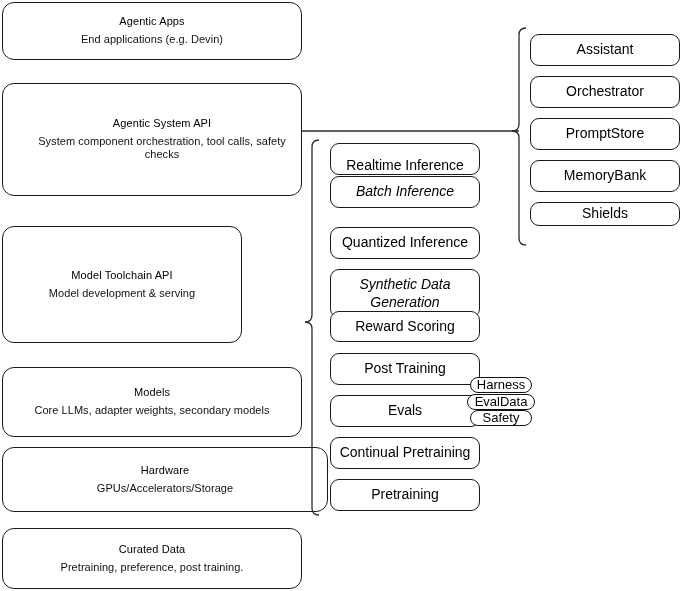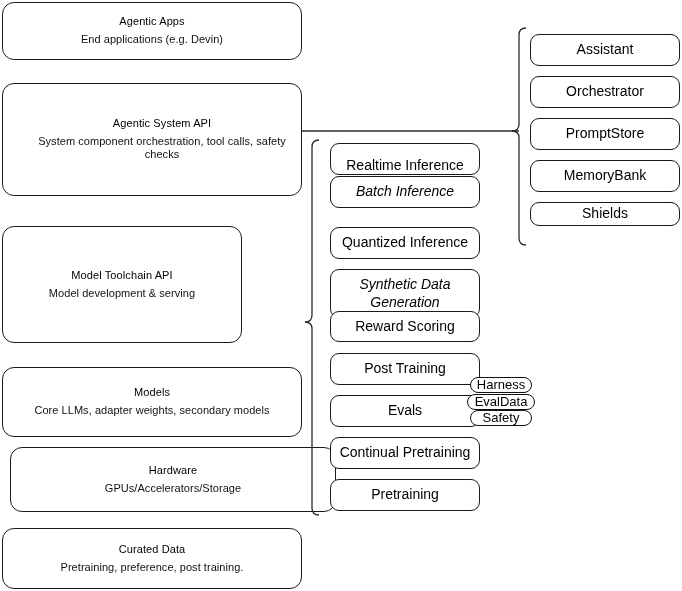--- a/index.html
+++ b/index.html
@@ -82,21 +82,21 @@
         <div class="stack-sub">System component orchestration, tool calls, safety checks</div>
       </div>
       <div class="box stack-box" style="left: 2px; top: 226px; width: 240px; height: 117px;">
         <div class="stack-title">Model Toolchain API</div>
         <div class="stack-sub">Model development &amp; serving</div>
       </div>
       <div class="box stack-box" style="left: 2px; top: 367px; width: 300px; height: 70px;">
         <div class="stack-title">Models</div>
         <div class="stack-sub">Core LLMs, adapter weights, secondary models</div>
       </div>
-      <div class="box stack-box" style="left: 10px; top: 447px; width: 326px; height: 65px;">
+      <div class="box stack-box" style="left: 2px; top: 447px; width: 326px; height: 65px;">
         <div class="stack-title">Hardware</div>
         <div class="stack-sub">GPUs/Accelerators/Storage</div>
       </div>
       <div class="box stack-box" style="left: 2px; top: 528px; width: 300px; height: 61px;">
         <div class="stack-title">Curated Data</div>
         <div class="stack-sub">Pretraining, preference, post training.</div>
       </div>
     </div>
 
   <svg class="line-svg" id="agentic-line-svg" style="left:0;top:0;width:682px;height:591px;">

